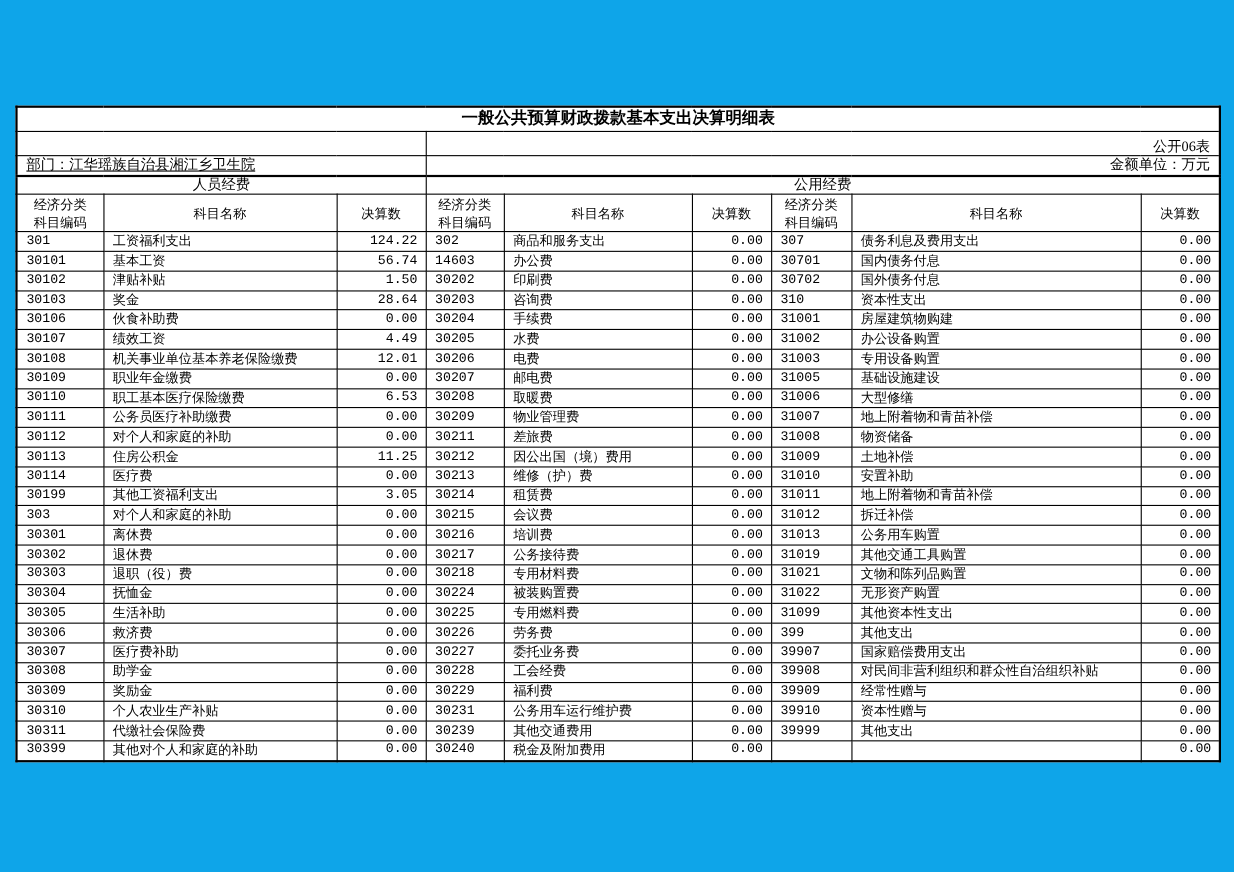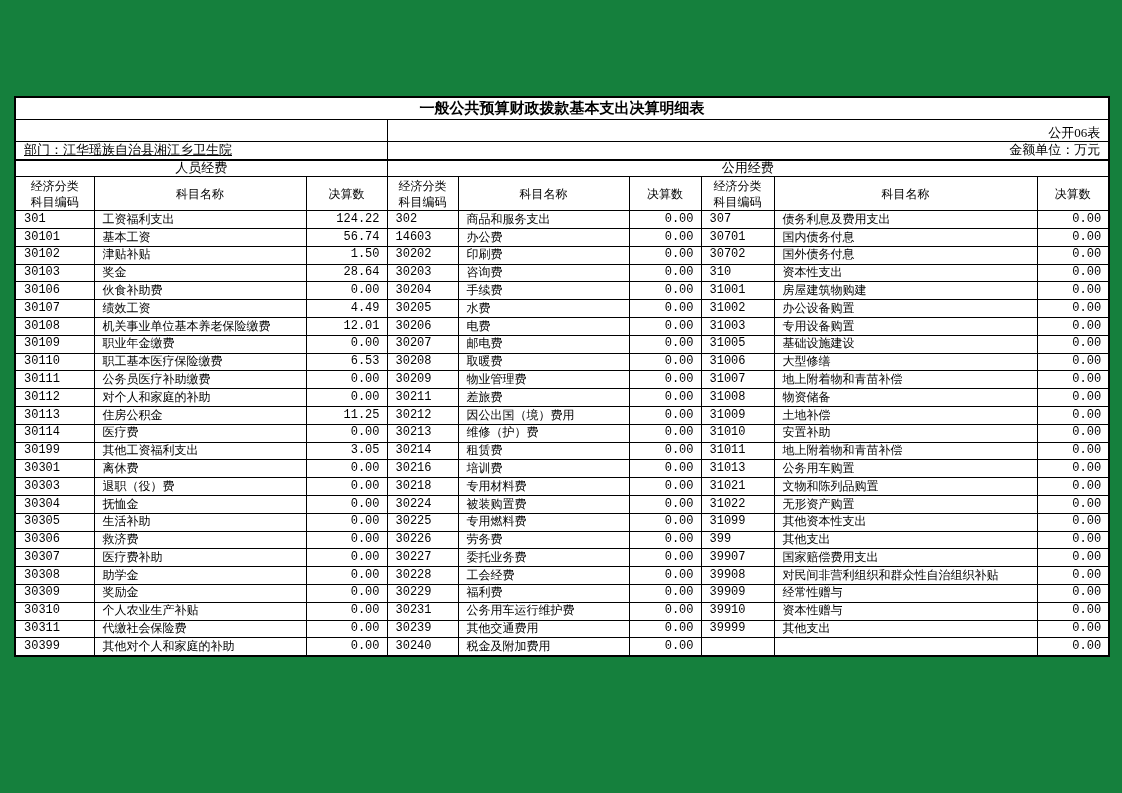--- a/index.html
+++ b/index.html
@@ -2,21 +2,21 @@
 <html><head>
 <meta charset="utf-8">
 <style>
   html, body { margin: 0; padding: 0; }
   body {
     width: 1122px; height: 793px;
     background: #ffffff;
     color: #000000;
     font-family: "Liberation Serif", "DejaVu Serif", serif;
   }
-  .page { position: relative; width: 1122px; height: 793px; background: #15803d; }
+  .page { position: relative; width: 1122px; height: 793px; background: #0ea5e9; }
   table.budget-table {
     position: absolute; left: 14px; top: 96px;
     width: 1094px;
     border-collapse: collapse;
     table-layout: fixed;
     border: 2px solid #000;
     background: #fff;
   }
   td, th {
     border: 1px solid #000;
@@ -246,28 +246,50 @@
           <td class="cell-name">其他工资福利支出</td>
           <td class="cell-value">3.05</td>
           <td class="cell-code">30214</td>
           <td class="cell-name">租赁费</td>
           <td class="cell-value">0.00</td>
           <td class="cell-code">31011</td>
           <td class="cell-name">地上附着物和青苗补偿</td>
           <td class="cell-value">0.00</td>
         </tr>
         <tr>
+          <td class="cell-code">303</td>
+          <td class="cell-name">对个人和家庭的补助</td>
+          <td class="cell-value">0.00</td>
+          <td class="cell-code">30215</td>
+          <td class="cell-name">会议费</td>
+          <td class="cell-value">0.00</td>
+          <td class="cell-code">31012</td>
+          <td class="cell-name">拆迁补偿</td>
+          <td class="cell-value">0.00</td>
+        </tr>
+        <tr>
           <td class="cell-code">30301</td>
           <td class="cell-name">离休费</td>
           <td class="cell-value">0.00</td>
           <td class="cell-code">30216</td>
           <td class="cell-name">培训费</td>
           <td class="cell-value">0.00</td>
           <td class="cell-code">31013</td>
           <td class="cell-name">公务用车购置</td>
+          <td class="cell-value">0.00</td>
+        </tr>
+        <tr>
+          <td class="cell-code">30302</td>
+          <td class="cell-name">退休费</td>
+          <td class="cell-value">0.00</td>
+          <td class="cell-code">30217</td>
+          <td class="cell-name">公务接待费</td>
+          <td class="cell-value">0.00</td>
+          <td class="cell-code">31019</td>
+          <td class="cell-name">其他交通工具购置</td>
           <td class="cell-value">0.00</td>
         </tr>
         <tr>
           <td class="cell-code">30303</td>
           <td class="cell-name">退职（役）费</td>
           <td class="cell-value">0.00</td>
           <td class="cell-code">30218</td>
           <td class="cell-name">专用材料费</td>
           <td class="cell-value">0.00</td>
           <td class="cell-code">31021</td>

